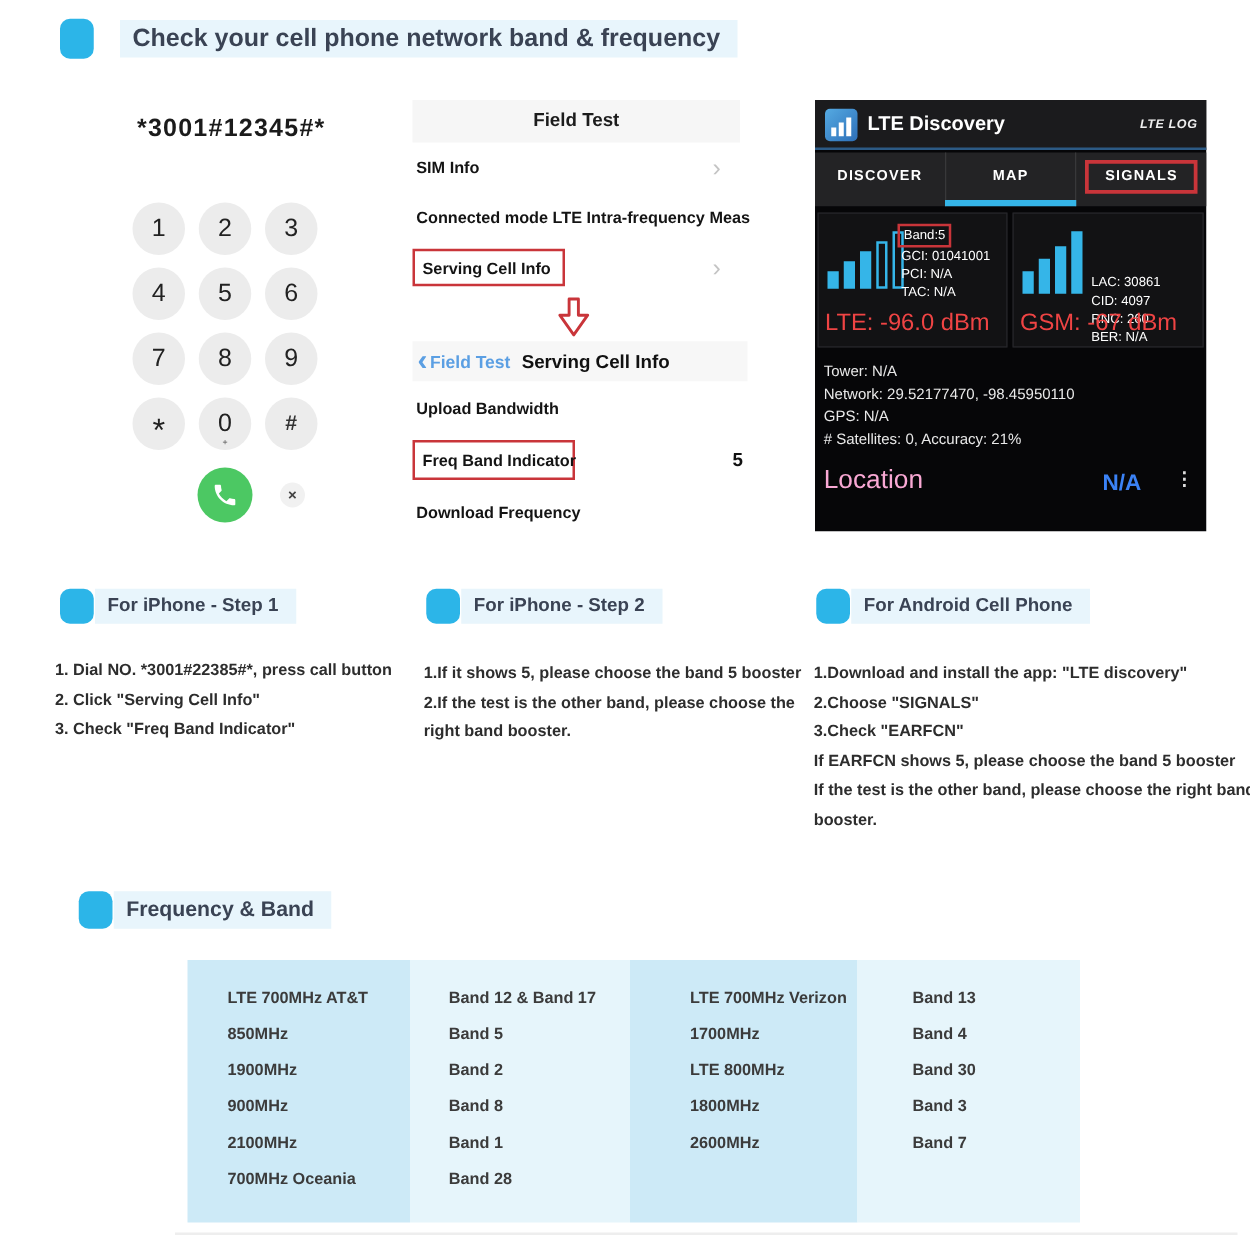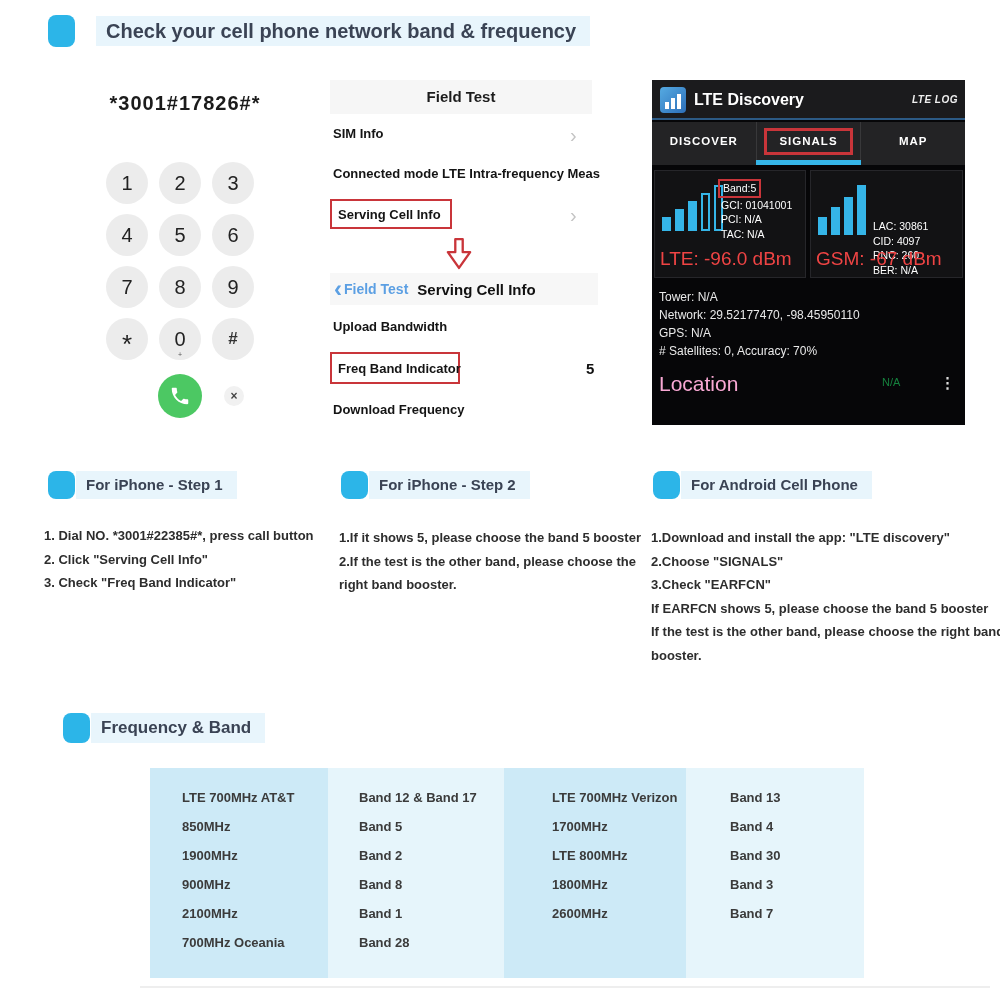--- a/index.html
+++ b/index.html
@@ -64,21 +64,21 @@
   .tab-underline{position:absolute;left:104px;top:80px;width:105px;height:5px;background:var(--app-cyan);}
   .sig-panel{position:absolute;top:90px;height:108px;background:#121214;border:1px solid #26262a;}
   .bars{position:absolute;left:7px;top:14px;display:flex;align-items:flex-end;gap:4px;}
   .bars i{display:block;width:9px;background:var(--app-cyan);}
   .bars i.hollow{background:transparent;border:2px solid var(--app-cyan);}
   .sig-lines{position:absolute;top:8px;font-size:10.5px;line-height:14.5px;color:#fff;white-space:nowrap;}
   .band-redbox{display:inline-block;border:2px solid var(--highlight-red);padding:0 3px;margin-left:-3px;}
   .sig-reading{position:absolute;left:5px;bottom:7px;color:#ef4444;font-size:19px;white-space:nowrap;}
   .app-info{position:absolute;left:7px;top:208px;color:#e9e9e9;font-size:12px;line-height:18px;white-space:nowrap;}
   .loc-label{position:absolute;left:7px;top:292px;color:#f9a8d4;font-size:21px;}
-  .loc-value{position:absolute;left:230px;top:296px;color:#15803d;font-size:11px;font-weight:normal;}
+  .loc-value{position:absolute;left:230px;top:296px;color:#3b82f6;font-size:18px;font-weight:bold;}
   .dots-icon{position:absolute;right:10px;top:294px;color:#ddd;font-size:15px;font-weight:bold;}
   .dots-icon::before{content:"\22EE";}
 
   
   .step-lines{font-size:13px;font-weight:bold;color:#2d2d2d;line-height:23.5px;white-space:nowrap;}
 
   
   .tcol{position:absolute;top:0;height:210px;padding-top:15px;font-size:13px;font-weight:bold;color:#3b3b3b;}
   .trow{height:29px;line-height:29px;white-space:nowrap;}
   .bottom-line{background:#eeeeee;}
@@ -86,21 +86,21 @@
 </head>
 <body>
 
 <div id="canvas">
 
   <div class="abs sec-header" style="left:48px;top:15px;gap:20px;">
     <div class="sec-icon" style="height:32px;"></div>
     <div class="sec-bar big">Check your cell phone network band &amp; frequency</div>
   </div>
 
-  <div class="abs dial-number" style="left:85px;top:92px;">*3001#17826#*</div>
+  <div class="abs dial-number" style="left:85px;top:92px;">*3001#12345#*</div>
   <div class="abs keypad" style="left:106px;top:162px;">
     <div class="key">1</div>
     <div class="key">2</div>
     <div class="key">3</div>
     <div class="key">4</div>
     <div class="key">5</div>
     <div class="key">6</div>
     <div class="key">7</div>
     <div class="key">8</div>
     <div class="key">9</div>
@@ -146,25 +146,25 @@
       <div class="app-icon">
           <i style="height:7px;"></i>
           <i style="height:11px;"></i>
           <i style="height:15px;"></i>
         </div>
       <div class="app-title">LTE Discovery</div>
       <div class="app-menu-right">LTE LOG</div>
     </div>
     <div class="app-tabs">
       <div class="app-tab">DISCOVER</div>
+      <div class="app-tab">MAP</div>
       <div class="app-tab">
         <span>SIGNALS</span>
         <div class="tab-redbox"></div>
       </div>
-      <div class="app-tab">MAP</div>
     </div>
     <div class="tab-underline"></div>
 
     <div class="sig-panel" style="left:2px;width:152px;">
       <div class="bars">
         <i style="height:14px;"></i>
           <i style="height:22px;"></i>
           <i style="height:30px;"></i>
         <i class="hollow" style="height:38px;"></i>
           <i class="hollow" style="height:46px;"></i>
@@ -191,21 +191,21 @@
         <span>RNC: 260</span><br>
         <span>BER: N/A</span>
       </div>
       <div class="sig-reading">GSM: -67 dBm</div>
     </div>
 
     <div class="app-info">
       <div>Tower: N/A</div>
       <div>Network: 29.52177470, -98.45950110</div>
       <div>GPS: N/A</div>
-      <div># Satellites: 0, Accuracy: 70%</div>
+      <div># Satellites: 0, Accuracy: 21%</div>
     </div>
     <div class="loc-label">Location</div>
     <div class="loc-value">N/A</div>
     <span class="dots-icon"></span>
   </div>
 
   <div class="abs sec-header" style="left:48px;top:471px;">
     <div class="sec-icon" style="height:28px;"></div>
     <div class="sec-bar mid">For iPhone - Step 1</div>
   </div>

